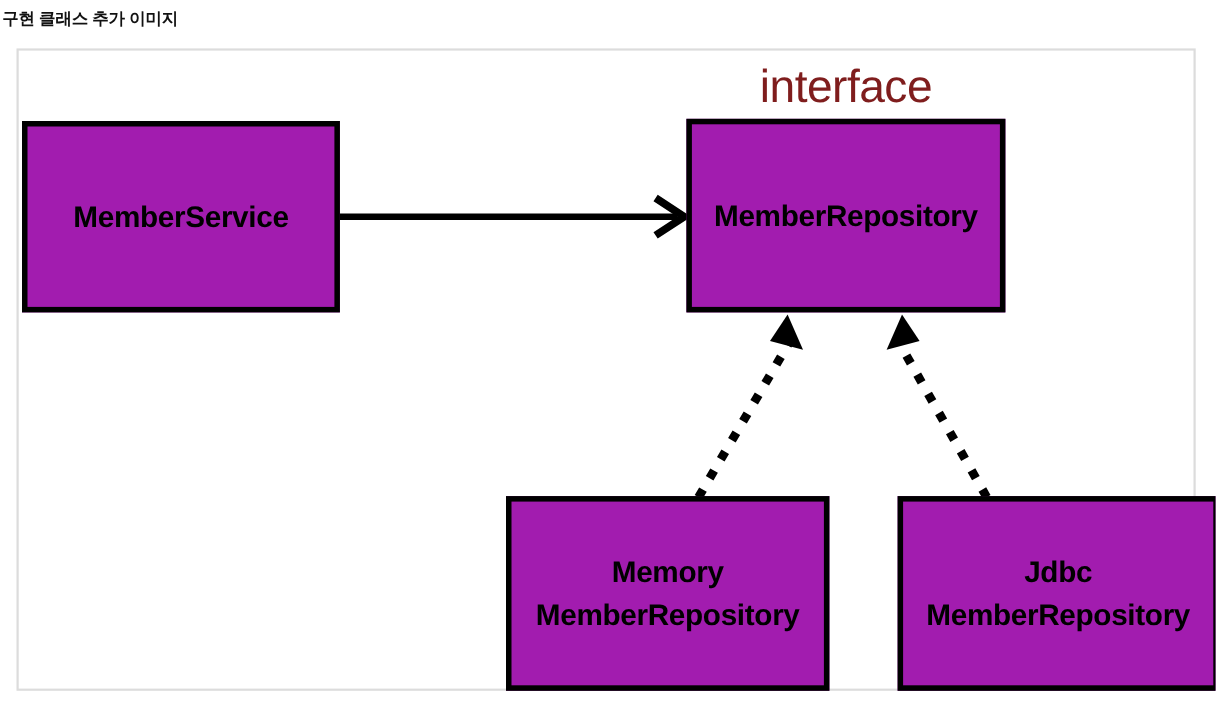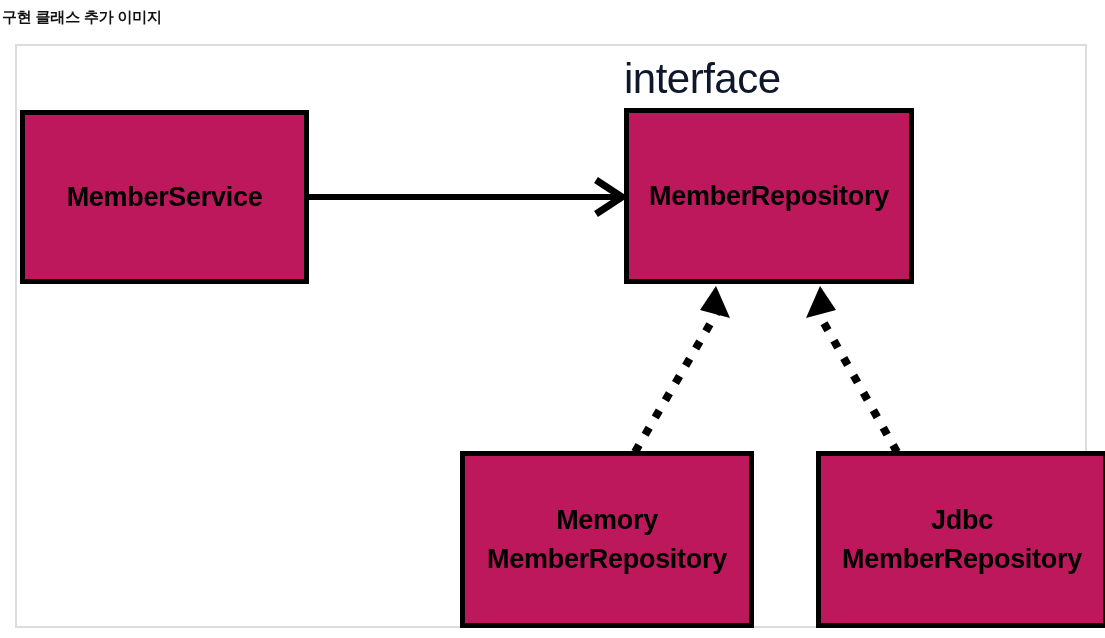--- a/index.html
+++ b/index.html
@@ -50,21 +50,21 @@
     top: 0;
     width: 1105px;
     height: 638px;
     pointer-events: none;
   }
   
   .uml-box {
     position: absolute;
     box-sizing: border-box;
     border: 5px solid #000000;
-    background: #be185d;
+    background: #a21caf;
     display: flex;
     align-items: center;
     justify-content: center;
     text-align: center;
   }
   .uml-box .box-label {
     font-size: 27px;
     font-weight: bold;
     color: #000000;
     line-height: 39px;
@@ -95,24 +95,24 @@
     width: 292px;
     height: 177px;
     margin-left: 40px;
   }
   
   #interface-label {
     position: absolute;
     left: 624px;
     top: 54px;
     width: 290px;
-    text-align: left;
+    text-align: center;
     font-size: 42px;
     font-weight: 400;
-    color: #0f172a;
+    color: #7f1d1d;
     line-height: 50px;
     letter-spacing: -0.5px;
   }
 </style>
 </head>
 <body>
 
 <div id="page">
 
   <div id="caption">구현 클래스 추가 이미지</div>

